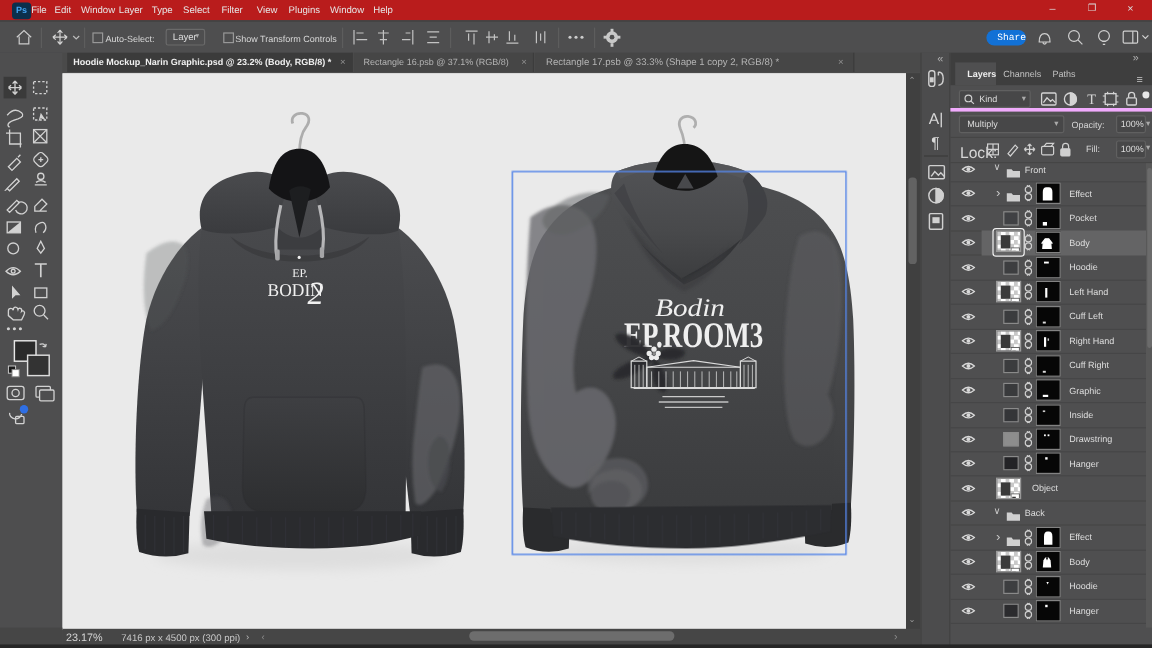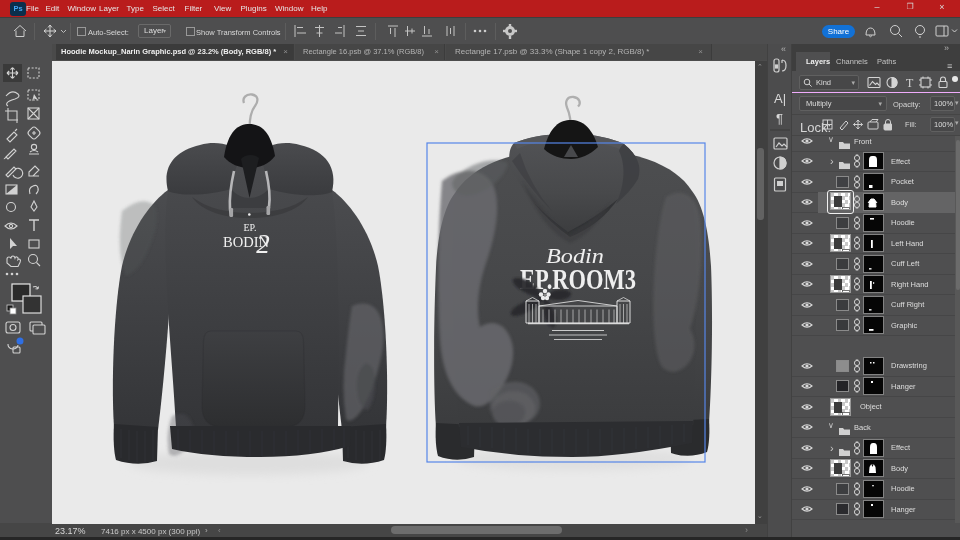--- a/index.html
+++ b/index.html
@@ -13,21 +13,21 @@
   color:#44a6f5; font-size:7.5px; font-weight:bold; text-align:center; line-height:14px; }
 .menuitem { position:absolute; top:0; height:17px; line-height:17px; color:#e6e6e6; font-size:8px; }
 .winbtn { position:absolute; top:0; width:20px; height:16px; color:#d8d8d8; text-align:center; line-height:14px; font-size:9px; }
 
 #optbar { position:absolute; top:17px; left:0; width:960px; height:27px; background:#4e4e4f; border-top:1px solid #3e3e3e; }
 .sep { position:absolute; top:5px; width:1px; height:17px; background:#5d5d5d; }
 .cb { position:absolute; width:9px; height:9px; border:1px solid #989898; background:#4e4e4f; }
 .optlabel { position:absolute; color:#d8d8d8; font-size:7.5px; }
 .dd { position:absolute; background:#4e4e4f; border:1px solid #6a6a6a; border-radius:2px; color:#dedede; font-size:8px; }
 #sharebtn { position:absolute; left:822px; top:7px; width:33px; height:13px; background:#1271d6; border-radius:7px;
-  color:#fff; font-size:8px; text-align:center; line-height:13px; }
+  color:#fff; font-size:8px; text-align:right; line-height:13px;font-family:Liberation Mono, monospace; }
 
 #tabbar { position:absolute; top:44px; left:0; width:960px; height:16px; background:#4a4a4a; }
 .tab { position:absolute; top:0; height:16px; line-height:16px; font-size:7.5px; color:#b4b4b4; background:#464646; border-right:1px solid #3c3c3c; overflow:hidden; white-space:nowrap; }
 .tab.active { background:#3b3b3b; color:#f0f0f0; font-weight:bold; }
 .tab .x { color:#8f8f8f; font-weight:normal; font-size:8px; position:absolute; right:5px; top:0; }
 
 #toolbar { position:absolute; top:44px; left:0; width:52px; height:494px; background:#4e4e4f; }
 #toolbase { position:absolute; top:523px; left:0; width:52px; height:14px; background:#464646; }
 
 #canvas { position:absolute; left:52px; top:61px; width:703px; height:464px; background:#eaeaea; overflow:hidden; }
@@ -465,21 +465,21 @@
 
   <div id="panel">
     <div id="panelhead">
       <span style="position:absolute;left:152px;top:-1px;color:#b0b0b0;font-size:9px;">»</span>
     </div>
     <div id="layerstab">Layers</div>
     <span class="paneltab" style="left:44px;">Channels</span>
     <span class="paneltab" style="left:85px;">Paths</span>
     <span style="position:absolute;left:155px;top:17px;color:#c9c9c9;font-size:9px;">≡</span>
 
-    <div class="prow" style="top:27px;height:22px;border-bottom:1px solid #f0abfc;">
+    <div class="prow" style="top:27px;height:22px;border-bottom:3px solid #f0abfc;">
       <div class="pbox" style="left:7px;top:4px;width:60px;height:15px;">
         <svg style="position:absolute;left:3px;top:2px;" width="10" height="10" viewBox="0 0 10 10" fill="none" stroke="#cfcfcf">
             <circle cx="4" cy="4" r="2.8"></circle>
             <path d="M6 6 l2.6 2.6"></path>
           </svg>
         <span style="position:absolute;left:16px;top:0px;line-height:14px;">Kind</span>
         <span style="position:absolute;right:3px;top:0;line-height:14px;font-size:7px;color:#aaa;">▾</span>
       </div>
       <svg style="position:absolute;left:74px;top:5px;" width="92" height="13" viewBox="0 0 92 13" fill="none" stroke="#d4d4d4" stroke-width="1.1">
         <g>
@@ -736,20 +736,38 @@
               <circle cx="4" cy="4" r="2.6"></circle>
               <circle cx="4" cy="10" r="2.6"></circle>
               <path d="M4 1.4 l-1.2 -1 M4 1.4 l1.2 -1 M4 12.6 l-1.2 1 M4 12.6 l1.2 1"></path>
             </g>
           </svg>
           <div class="mask"><svg viewBox="0 0 21 18" width="21" height="18">
               <rect x="5" y="12" width="4.5" height="1.8" fill="#fff"></rect>
             </svg></div>
           <span class="lname" style="left:99px;">Graphic</span>
         </div>
+      <div class="lrow" style="top:204.5px;">
+          <svg class="eyeic" viewBox="0 0 12 8">
+            <path d="M1 4 Q6 -0.5 11 4 Q6 8.5 1 4 Z" fill="none" stroke="#d8d8d8" stroke-width="1.1"></path>
+            <circle cx="6" cy="4" r="1.6" fill="#d8d8d8"></circle>
+          </svg>
+          <div class="sq" style="background:#343538;"></div>
+          <svg class="chainic" viewBox="0 0 8 14">
+            <g fill="none" stroke="#cfcfcf" stroke-width="1">
+              <circle cx="4" cy="4" r="2.6"></circle>
+              <circle cx="4" cy="10" r="2.6"></circle>
+              <path d="M4 1.4 l-1.2 -1 M4 1.4 l1.2 -1 M4 12.6 l-1.2 1 M4 12.6 l1.2 1"></path>
+            </g>
+          </svg>
+          <div class="mask"><svg viewBox="0 0 21 18" width="21" height="18">
+              <rect x="5" y="4" width="2" height="1.4" fill="#ccc"></rect>
+            </svg></div>
+          <span class="lname" style="left:99px;">Inside</span>
+        </div>
       <div class="lrow" style="top:224.95px;">
           <svg class="eyeic" viewBox="0 0 12 8">
             <path d="M1 4 Q6 -0.5 11 4 Q6 8.5 1 4 Z" fill="none" stroke="#d8d8d8" stroke-width="1.1"></path>
             <circle cx="6" cy="4" r="1.6" fill="#d8d8d8"></circle>
           </svg>
           <div class="sq" style="background:#8d8d8d;"></div>
           <svg class="chainic" viewBox="0 0 8 14">
             <g fill="none" stroke="#cfcfcf" stroke-width="1">
               <circle cx="4" cy="4" r="2.6"></circle>
               <circle cx="4" cy="10" r="2.6"></circle>

